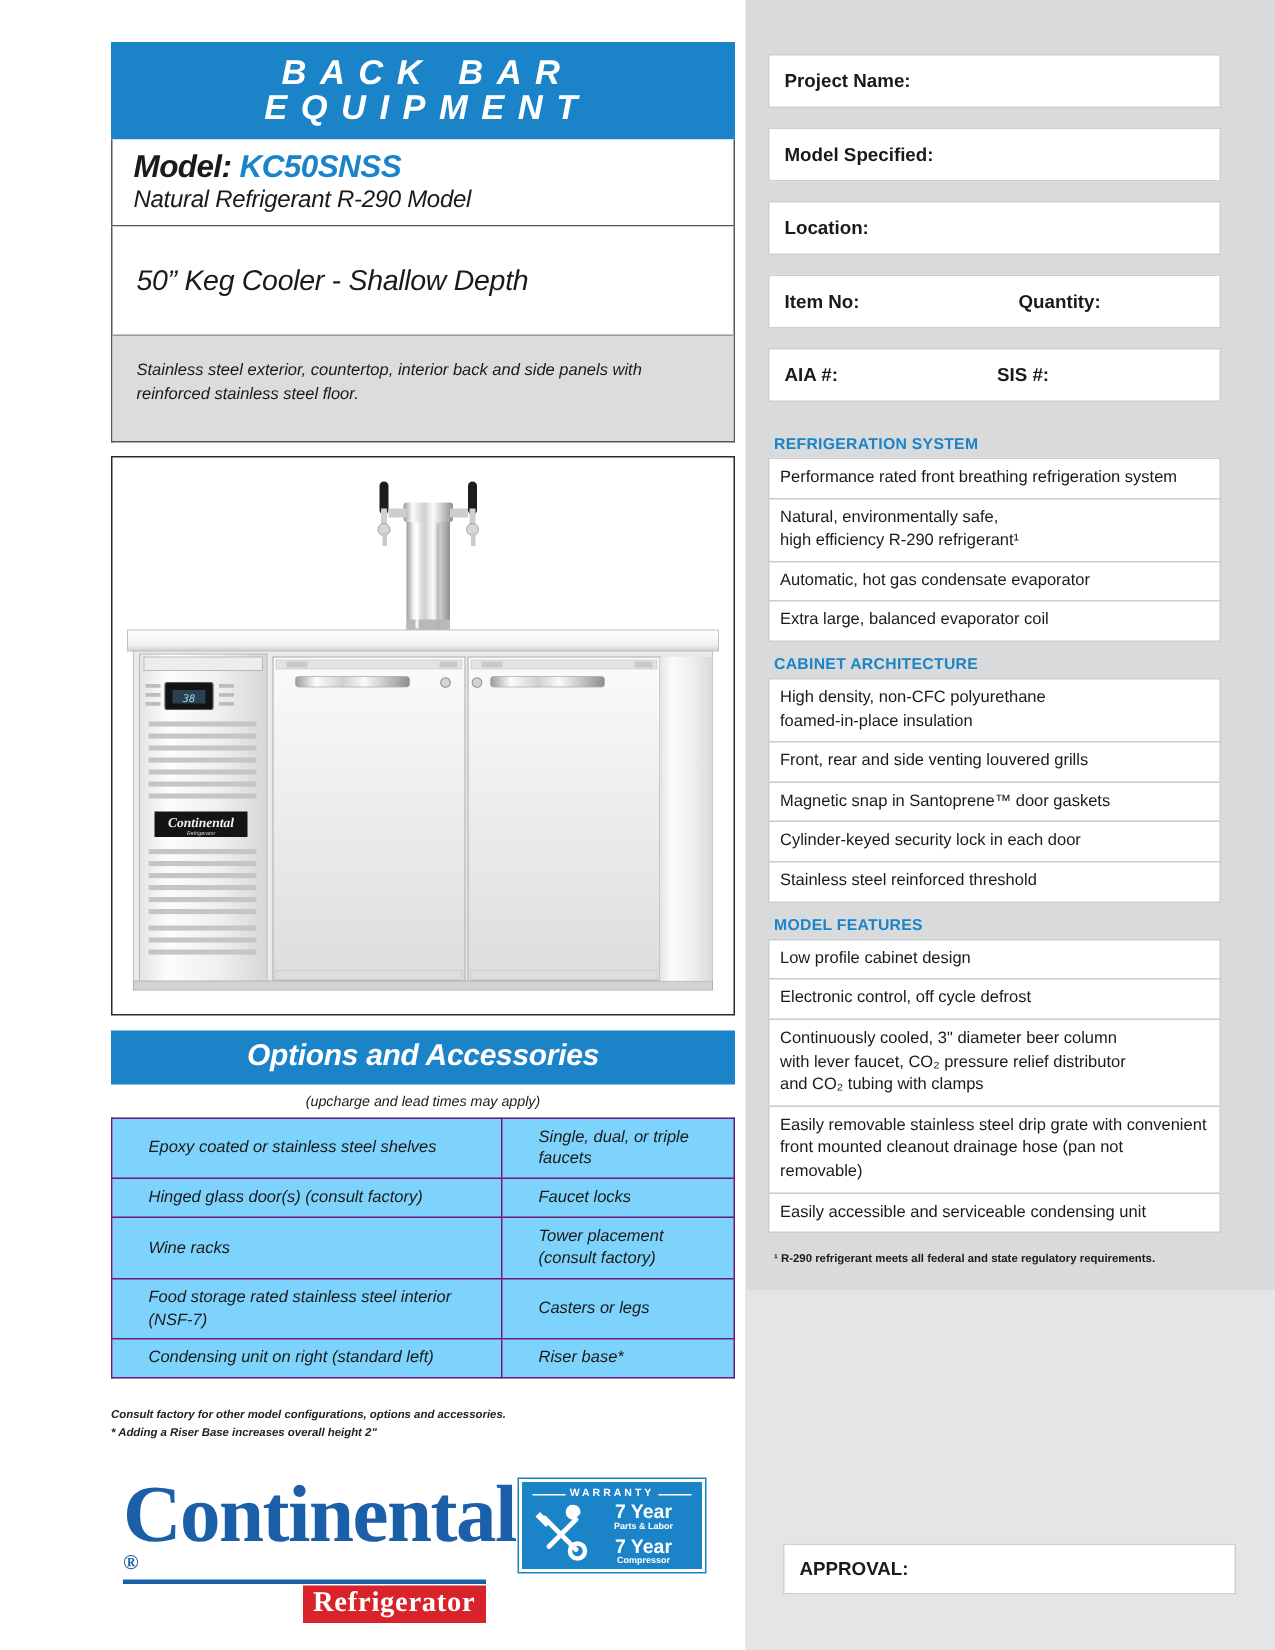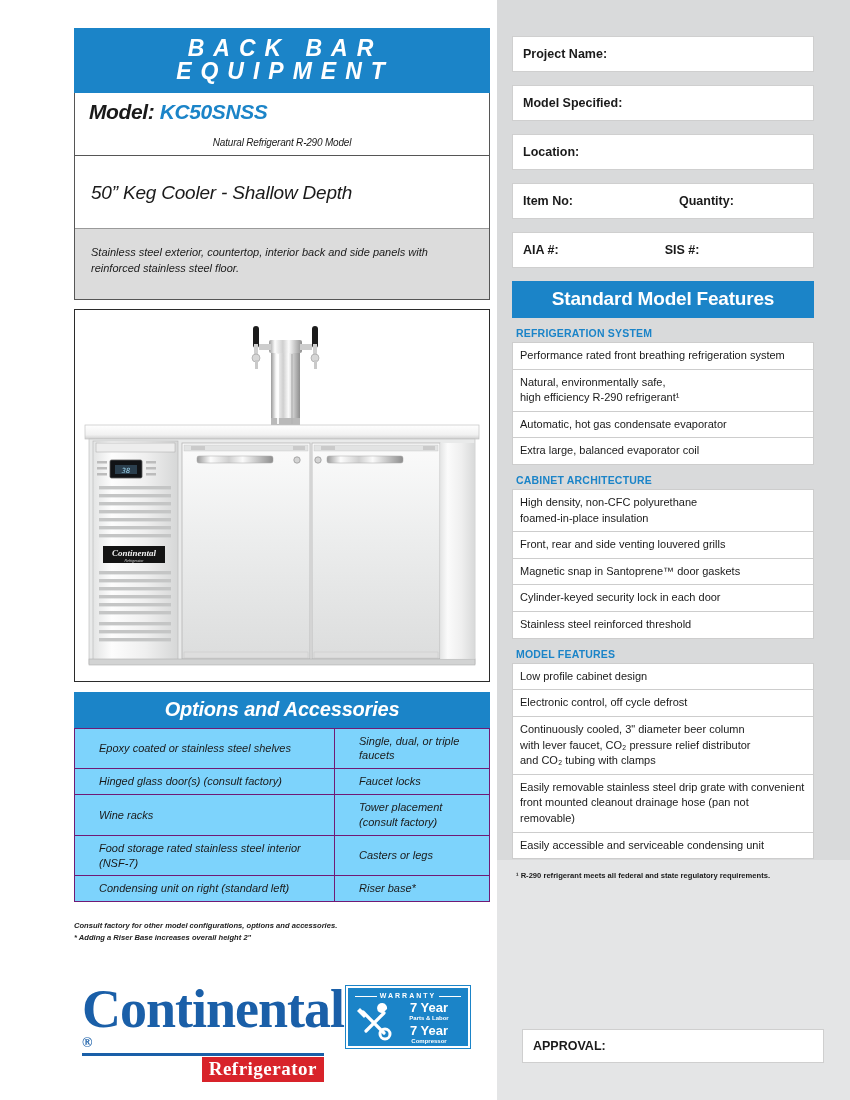--- a/index.html
+++ b/index.html
@@ -33,21 +33,21 @@
     padding: 9px 0 10px 6px;
     line-height: 1;
   }
 
   .model-box {
     border: 1px solid #565656; border-top: none;
     padding: 8px 14px 7px 14px; background: #fff;
   }
   .model-line { font-size: 21px; font-weight: bold; letter-spacing: -0.4px; line-height: 1.08; }
   .model-line .mnum { color: #1b84c8; }
-  .model-sub { font-size: 10px; margin-top: 13px; letter-spacing: -0.2px; text-align: center; }
+  .model-sub { font-size: 16px; margin-top: 1px; letter-spacing: -0.2px; }
 
   .desc-box { border: 1px solid #565656; border-top: none; background:#fff; }
   .desc-title {
     font-size: 19px; padding: 26px 16px 24px 16px; letter-spacing: -0.2px;
   }
   .desc-grey {
     background: #dcdcdc; border-top: 1px solid #9a9a9a;
     padding: 16px 16px 22px 16px; font-size: 11px; line-height: 1.45;
   }
 
@@ -273,20 +273,21 @@
           <circle cx="243" cy="150" r="3.2" fill="#d4d4d4" stroke="#8f8f8f" stroke-width="0.7"></circle>
           <rect x="239" y="342" width="124" height="6" fill="#dedede" stroke="#c3c3c3" stroke-width="0.4"></rect>
         </g>
 
         <rect x="14" y="349" width="386" height="6" fill="#d2d3d3" stroke="#b0b0b0" stroke-width="0.6"></rect>
         <rect x="365" y="133" width="35" height="216" fill="url(#ssv)" opacity="0.9"></rect>
       </svg>
     </div>
 
     <div class="opt-head">Options and Accessories</div>
+    <div class="opt-note">(upcharge and lead times may apply)</div>
     <table class="opt">
       <tbody>
         <tr>
           <td class="c1">Epoxy coated or stainless steel shelves</td>
           <td>Single, dual, or triple faucets</td>
         </tr>
         <tr>
           <td class="c1">Hinged glass door(s) (consult factory)</td>
           <td>Faucet locks</td>
         </tr>
@@ -359,21 +360,20 @@
     </div>
     <div class="field">
       <span>Item No:</span>
       <span class="lbl2">Quantity:</span>
     </div>
     <div class="field">
       <span>AIA #:</span>
       <span class="lbl2">SIS #:</span>
     </div>
 
-    <div class="feat-head">Standard Model Features</div>
 
     <div class="sec-title">REFRIGERATION SYSTEM</div>
     <div class="frow">Performance rated front breathing refrigeration system</div>
     <div class="frow" style="white-space:pre-line">Natural, environmentally safe,
 high efficiency R-290 refrigerant¹</div>
     <div class="frow">Automatic, hot gas condensate evaporator</div>
     <div class="frow">Extra large, balanced evaporator coil</div>
 
     <div class="sec-title">CABINET ARCHITECTURE</div>
     <div class="frow" style="white-space:pre-line">High density, non-CFC polyurethane

